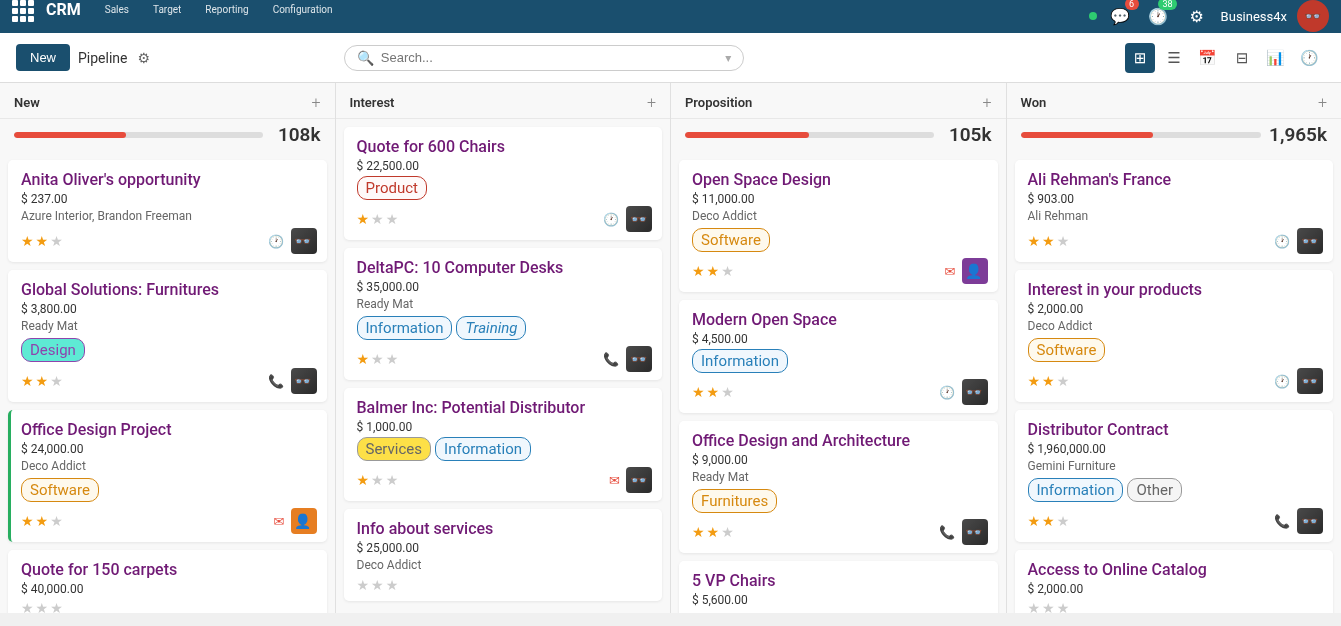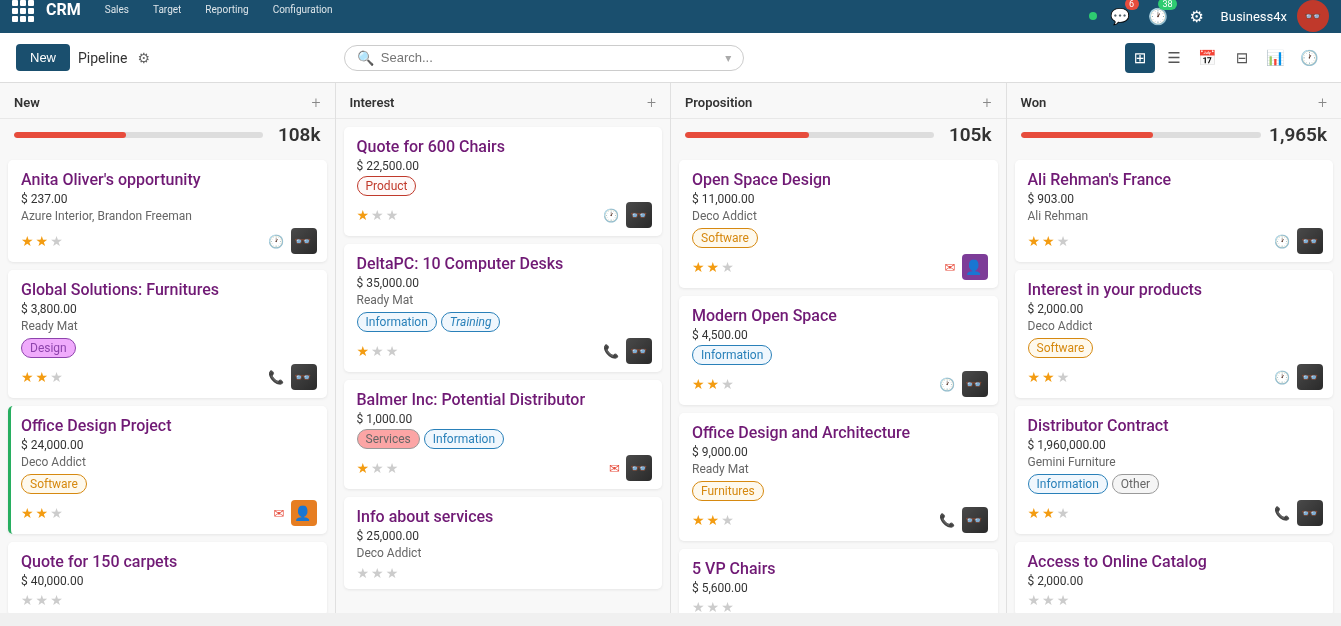--- a/index.html
+++ b/index.html
@@ -121,31 +121,31 @@
       cursor: pointer;
       border-left: 3px solid transparent;
       position: relative;
     }
     .card.green-border { border-left-color: #27ae60; }
     .card-title { font-size: 16px; color: #701a75; font-weight: 500; margin-bottom: 3px; }
     .card-amount { font-size: 12px; color: #333; margin-bottom: 3px; }
     .card-company { font-size: 12px; color: #666; margin-bottom: 5px; }
     .card-tags { display: flex; gap: 4px; flex-wrap: wrap; margin-bottom: 6px; }
     .tag {
-      font-size: 12px;
+      font-size: 15px;
       padding: 2px 8px;
       border-radius: 10px;
       border: 1px solid;
     }
     .tag-product { color: #c0392b; border-color: #c0392b; background: #fef9f9; }
-    .tag-design { color: #8e44ad; border-color: #8e44ad; background: #f0abfc; }
+    .tag-design { color: #8e44ad; border-color: #8e44ad; background: #5eead4; }
     .tag-software { color: #d68910; border-color: #d68910; background: #fef9ed; }
     .tag-information { color: #2980b9; border-color: #2980b9; background: #f0f7fd; }
     .tag-training { color: #2980b9; border-color: #2980b9; background: #f0f7fd; font-style: italic; }
-    .tag-services { color: #666; border-color: #999; background: #fca5a5; }
+    .tag-services { color: #666; border-color: #999; background: #fde047; }
     .tag-consulting { color: #d68910; border-color: #d68910; background: #fef9ed; }
     .tag-other { color: #666; border-color: #999; background: #f5f5f5; }
     .card-footer {
       display: flex;
       align-items: center;
       justify-content: space-between;
       margin-top: 4px;
     }
     .stars { display: flex; gap: 2px; align-items: center; }
     .star { font-size: 14px; color: #f39c12; }

